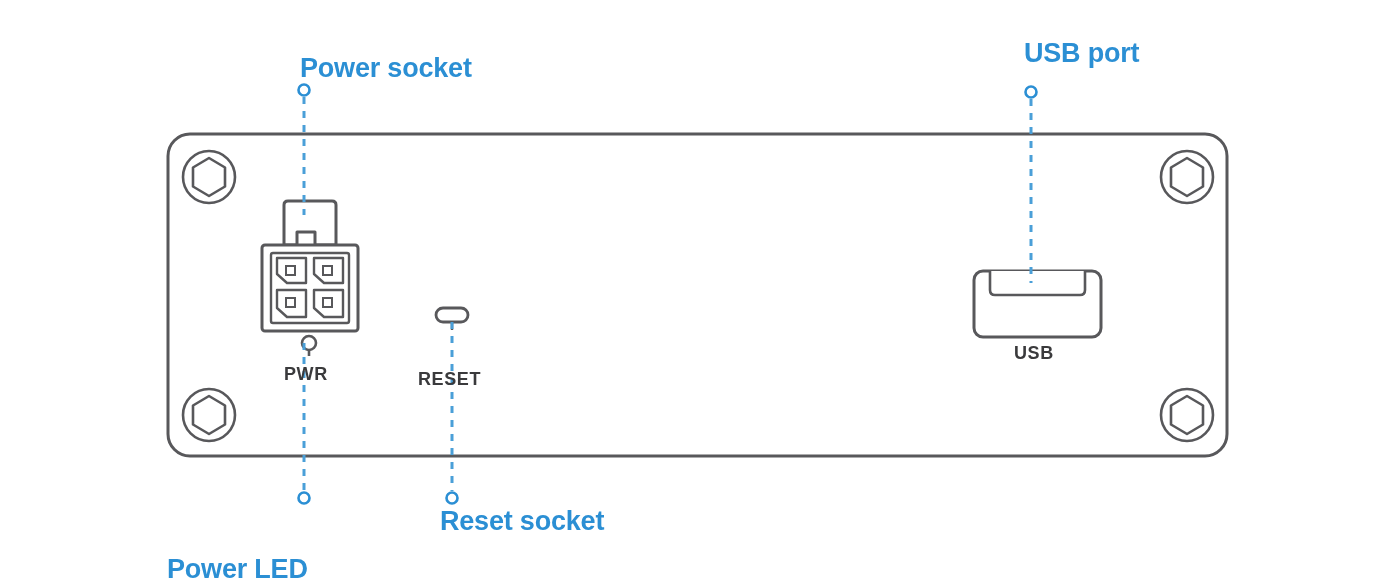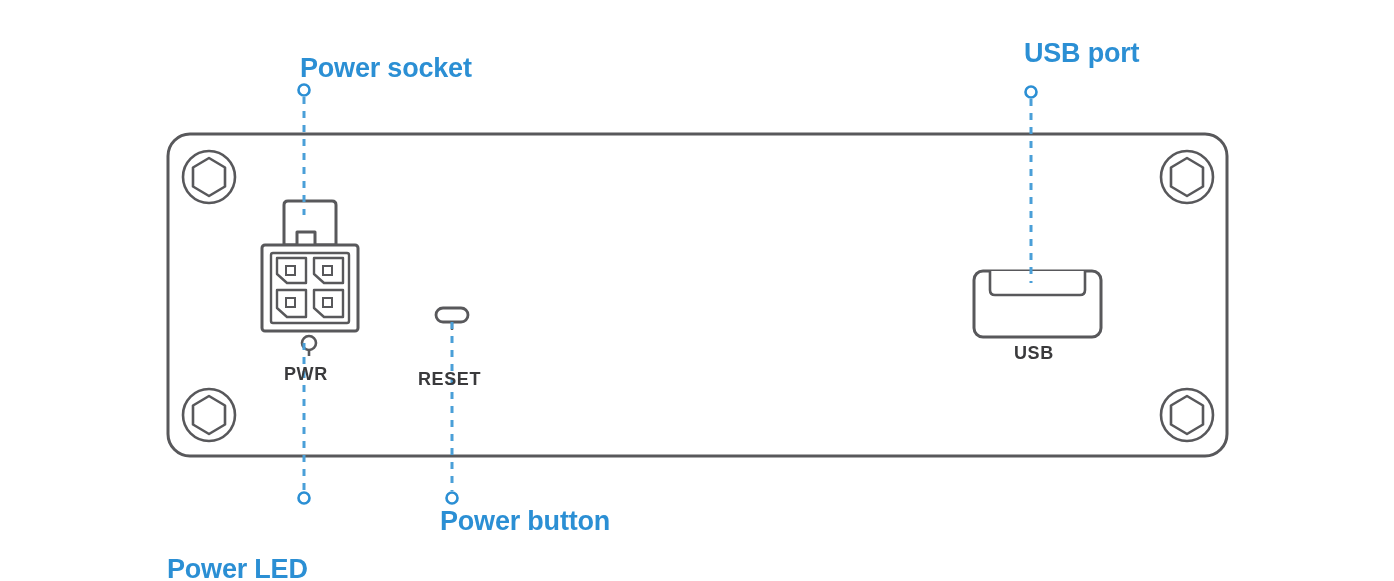--- a/index.html
+++ b/index.html
@@ -132,21 +132,21 @@
     </g>
 
   </svg>
 
   <div class="callout-label" style="left:300px; top:55px;">Power socket</div>
 
   <div class="callout-label" style="left:1024px; top:40px;">USB port</div>
 
   <div class="callout-label" style="left:167px; top:508px;margin-top:48px;">Power LED</div>
 
-  <div class="callout-label" style="left:440px; top:508px;">Power button</div>
+  <div class="callout-label" style="left:440px; top:508px;">Reset socket</div>
 
   <div class="port-label" style="left:284px; top:365px;">PWR</div>
 
   <div class="port-label" style="left:418px; top:370px;">RESET</div>
 
   <div class="port-label" style="left:1014px; top:344px;">USB</div>
 
 </div>
 
 </body></html>

